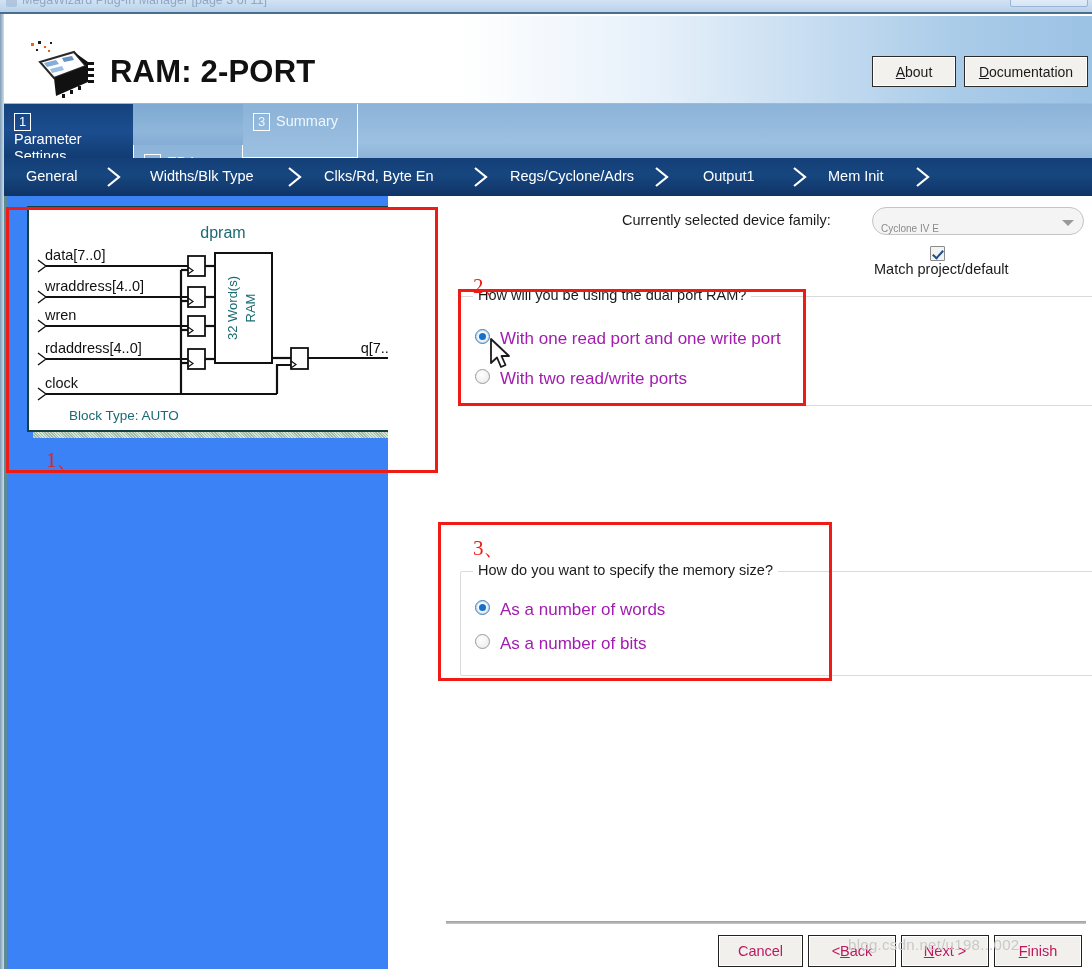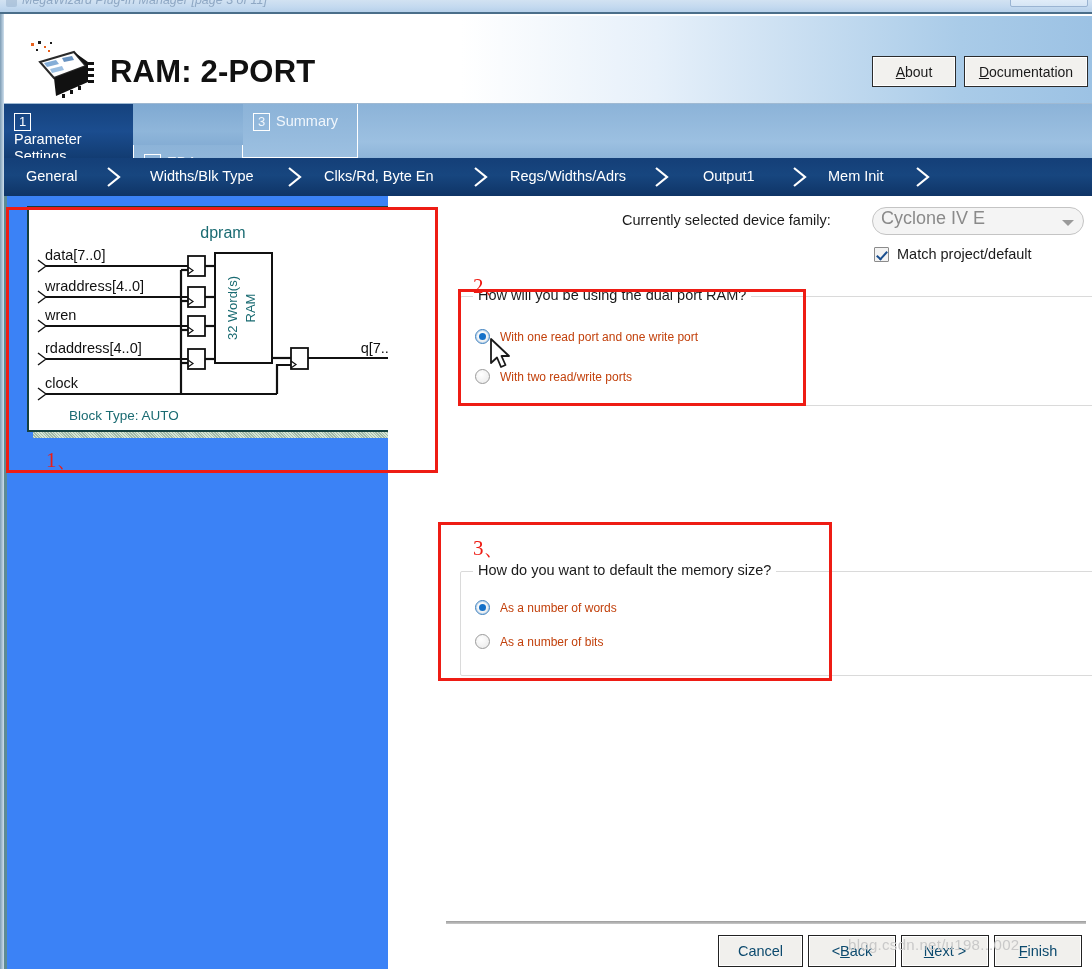--- a/index.html
+++ b/index.html
@@ -9,21 +9,20 @@
     background: #ffffff;
     overflow: hidden;
   }
   #root { position: relative; width: 1092px; height: 969px; }
 
   
   .titlebar {
     position: absolute; left: 0; top: 0; width: 1092px; height: 12px;
     background: linear-gradient(to bottom, #d2e2f2 0%, #c3d9ef 60%, #b6d0ea 100%);
     overflow: hidden;
-    font-style: italic;
   }
   .titlebar-text {
     position: absolute; left: 22px; top: -7px;
     font-size: 12.5px; color: #8fa8c4; white-space: nowrap;
   }
   .titlebar-ico {
     position: absolute; left: 6px; top: -4px; width: 11px; height: 11px;
     background: #9db6d0; border-radius: 2px; opacity: .6;
   }
   .titlebar-btns {
@@ -136,32 +135,33 @@
     position: absolute; left: 388px; top: 196px; width: 799px; height: 773px;
     background: #ffffff;
   }
   .dev-label {
     position: absolute; left: 234px; top: 16px;
     font-size: 14.5px; color: #1a1a1a; white-space: nowrap;
   }
   .dev-select {
     position: absolute; left: 484px; top: 11px; width: 212px; height: 28px;
     background: #f4f4f4; border: 1px solid #c4c4c4; border-radius: 14px;
-    font-size: 18px; color: #8a8a8a;
-    display: flex; align-items: flex-start; padding-left: 8px; cursor: pointer;
+    font-size: 10px; color: #8a8a8a;
+    display: flex; align-items: flex-end; padding-left: 8px; cursor: pointer;
   }
   .dev-select .caret {
     position: absolute; right: 9px; top: 12px;
     width: 0; height: 0; border-left: 6px solid transparent;
     border-right: 6px solid transparent; border-top: 6px solid #9a9a9a;
   }
   .match-row {
     position: absolute; left: 486px; top: 50px;
     display: flex; align-items: center; font-size: 14.5px; color: #1a1a1a;
     cursor: pointer;
+    flex-direction: column;
   }
   .chk {
     width: 15px; height: 15px; border: 1px solid #8b8b8b; background: #f3f3f3;
     margin-right: 8px; position: relative; border-radius: 1px;
   }
   .chk::after {
     content: ""; position: absolute; left: 4px; top: 1px;
     width: 4px; height: 9px; border: solid #1b4f8f;
     border-width: 0 2px 2px 0; transform: rotate(42deg);
   }
@@ -174,22 +174,22 @@
   }
   .fset-legend {
     position: absolute; top: -10px; left: 12px;
     background: #ffffff; padding: 0 5px;
     font-size: 14.5px; color: #1a1a1a; white-space: nowrap;
   }
   #fset-usage { left: 72px; top: 100px; width: 704px; height: 110px; }
   #fset-size  { left: 72px; top: 375px; width: 704px; height: 105px; }
 
   .radio-row {
-    position: absolute; display: flex; align-items: center;
-    font-size: 12px; color: #c2410c; cursor: pointer; white-space: nowrap;
+    position: absolute; display: flex; 
+    font-size: 17px; color: #a21caf; cursor: pointer; white-space: nowrap;
   }
   .rad {
     width: 15px; height: 15px; border-radius: 50%;
     border: 1px solid #9a9a9a;
     background: radial-gradient(circle at 40% 35%, #ffffff 0%, #efefef 70%, #dcdcdc 100%);
     margin-right: 10px; position: relative; flex: none;
   }
   .rad.on::after {
     content: ""; position: absolute; left: 3px; top: 3px;
     width: 7px; height: 7px; border-radius: 50%; background: #1470c8;
@@ -210,21 +210,21 @@
 
   
   .footer-sep {
     position: absolute; left: 446px; top: 921px; width: 640px; height: 3px;
     background: linear-gradient(to bottom,#9b9b9b,#c9c9c9);
   }
   .nav-btn {
     position: absolute; top: 935px; height: 32px;
     background: #f1f0ed; border: 1.4px solid #222222;
     box-shadow: inset 0 0 0 1px #ffffff;
-    font-size: 14.5px; color: #0c4a6e;
+    font-size: 14.5px; color: #be185d;
     display: flex; align-items: center; justify-content: center; cursor: pointer; text-align: right;
   }
   #btn-cancel { left: 718px; width: 85px; }
   #btn-back   { left: 808px; width: 88px; }
   #btn-next   { left: 901px; width: 88px; }
   #btn-finish { left: 994px; width: 88px; }
 
   .watermark {
     position: absolute; left: 848px; top: 936px;
     font-size: 15px; color: #c9c9c9; white-space: nowrap;
@@ -294,21 +294,21 @@
         <path d="M4 2 L15 11 L4 20" fill="none" stroke="#ffffff" stroke-width="2.2"></path>
       </svg>
     <div class="subtab" style="left:146px">Widths/Blk Type</div>
     <svg class="chev" style="left:281px" viewBox="0 0 20 22">
         <path d="M4 2 L15 11 L4 20" fill="none" stroke="#ffffff" stroke-width="2.2"></path>
       </svg>
     <div class="subtab" style="left:320px">Clks/Rd, Byte En</div>
     <svg class="chev" style="left:467px" viewBox="0 0 20 22">
         <path d="M4 2 L15 11 L4 20" fill="none" stroke="#ffffff" stroke-width="2.2"></path>
       </svg>
-    <div class="subtab" style="left:506px">Regs/Widths/Adrs</div>
+    <div class="subtab" style="left:506px">Regs/Cyclone/Adrs</div>
     <svg class="chev" style="left:648px" viewBox="0 0 20 22">
         <path d="M4 2 L15 11 L4 20" fill="none" stroke="#ffffff" stroke-width="2.2"></path>
       </svg>
     <div class="subtab" style="left:699px">Output1</div>
     <svg class="chev" style="left:786px" viewBox="0 0 20 22">
         <path d="M4 2 L15 11 L4 20" fill="none" stroke="#ffffff" stroke-width="2.2"></path>
       </svg>
     <div class="subtab" style="left:824px">Mem Init</div>
     <svg class="chev" style="left:909px" viewBox="0 0 20 22">
         <path d="M4 2 L15 11 L4 20" fill="none" stroke="#ffffff" stroke-width="2.2"></path>
@@ -409,21 +409,21 @@
         <span class="rad on"></span>
         <span>With one read port and one write port</span>
       </div>
       <div class="radio-row" style="left:14px; top:72px">
         <span class="rad"></span>
         <span>With two read/write ports</span>
       </div>
     </div>
 
     <div class="fset" id="fset-size">
-      <div class="fset-legend">How do you want to default the memory size?</div>
+      <div class="fset-legend">How do you want to specify the memory size?</div>
       <div class="radio-row" style="left:14px; top:28px">
         <span class="rad on"></span>
         <span>As a number of words</span>
       </div>
       <div class="radio-row" style="left:14px; top:62px">
         <span class="rad"></span>
         <span>As a number of bits</span>
       </div>
     </div>
   </div>

